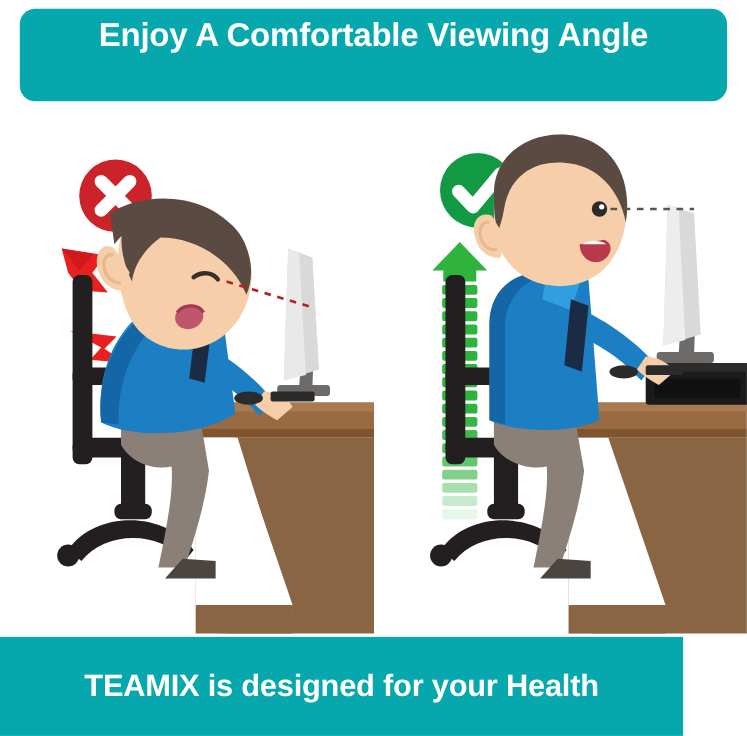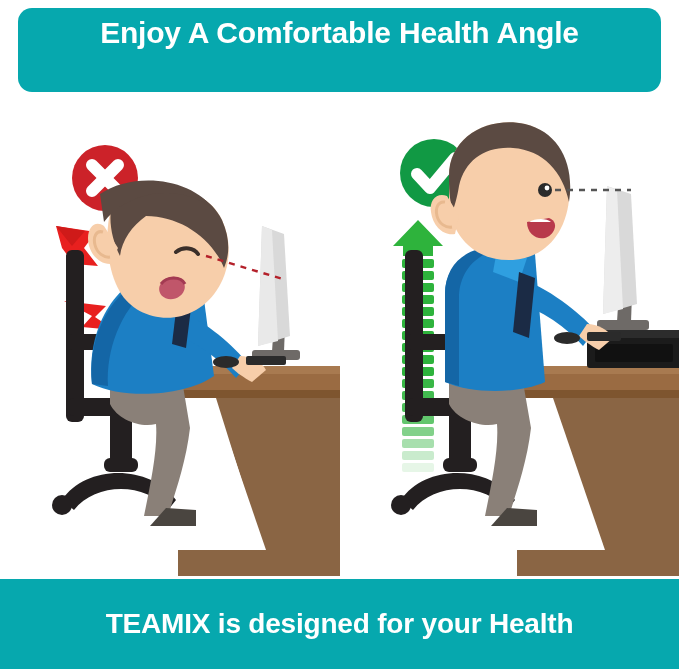--- a/index.html
+++ b/index.html
@@ -46,21 +46,21 @@
     line-height: 20px;
     letter-spacing: 0.45px;
     white-space: nowrap;
   }
 
   
   .footer-banner {
     position: absolute;
     left: 0;
     top: 579px;
-    width: 679px;
+    width: 621px;
     height: 90px;
     background: #06a8ae;
     display: flex;
     align-items: center;
     justify-content: center;
   }
   .footer-title {
     color: #ffffff;
     font-size: 28px;
     font-weight: bold;
@@ -85,21 +85,21 @@
   .panel-bad  { left: 0; }
   .panel-good { left: 339px; }
   .panel svg { display: block; }
 </style>
 </head>
 <body>
 
 <div id="page">
 
   <div class="header-banner">
-    <div class="header-title">Enjoy A Comfortable Health Angle</div>
+    <div class="header-title">Enjoy A Comfortable Viewing Angle</div>
   </div>
 
   <div class="panels">
 
     <div class="panel panel-bad">
       <svg width="340" height="478" viewBox="0 0 340 478" xmlns="http://www.w3.org/2000/svg">
 
         <g>
           <circle cx="105" cy="80" r="33" fill="#cc2229"></circle>
           <g stroke="#ffffff" stroke-width="12" stroke-linecap="round">

